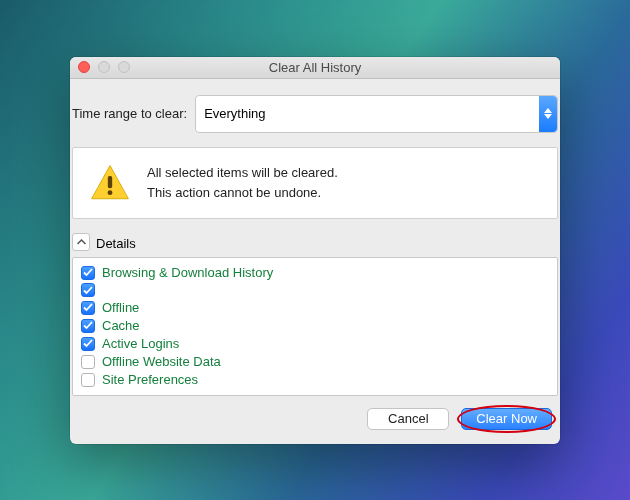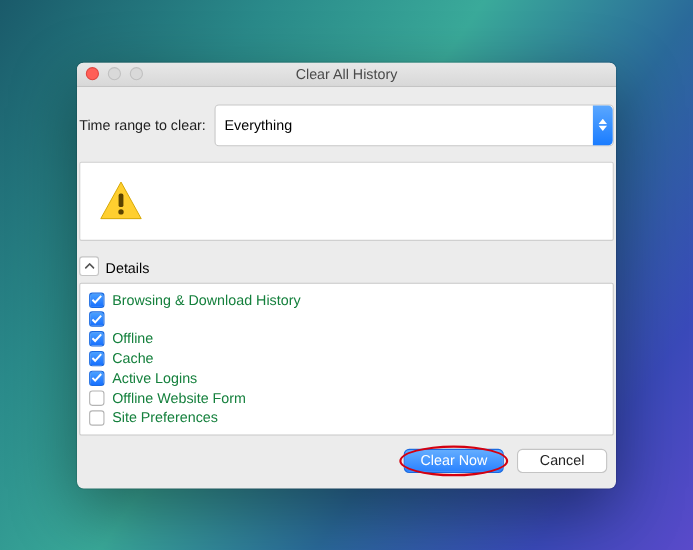--- a/index.html
+++ b/index.html
@@ -208,20 +208,22 @@
       </div>
     </div>
 
     <div class="warning-box">
       <svg class="warn-icon" viewBox="0 0 48 48">
         <path d="M24 4 L45 42 L3 42 Z" fill="#ffcf2f" stroke="#d4a600" stroke-width="1"></path>
         <rect x="21.5" y="16" width="5" height="14" rx="2" fill="#5a4300"></rect>
         <circle cx="24" cy="35" r="2.8" fill="#5a4300"></circle>
       </svg>
       <div class="warn-text">
+        <div>All selected items will be cleared.</div>
+        <div>This action cannot be undone.</div>
       </div>
     </div>
 
     <div class="details-header">
       <div class="disclosure">
         <svg width="9" height="6" viewBox="0 0 9 6">
           <path d="M0.5 5 L4.5 1 L8.5 5" fill="none" stroke="#555" stroke-width="1.5"></path>
         </svg>
       </div>
       <span>Details</span>
@@ -262,32 +264,32 @@
         <div class="check-row">
           <div class="chk checked">
             <svg width="10" height="9" viewBox="0 0 10 9">
               <path d="M1 4.5 L3.5 7 L9 1" fill="none" stroke="#fff" stroke-width="1.8"></path>
             </svg>
           </div>
           <span>Active Logins</span>
         </div>
         <div class="check-row">
           <div class="chk"></div>
-          <span>Offline Website Form</span>
+          <span>Offline Website Data</span>
         </div>
         <div class="check-row">
           <div class="chk"></div>
           <span>Site Preferences</span>
         </div>
       </div>
 
     <div class="buttons">
+      <div class="btn btn-default">
+        <span>Cancel</span>
+      </div>
       <div class="btn btn-primary">
         <span>Clear Now</span>
         <div class="highlight-ring"></div>
       </div>
-      <div class="btn btn-default">
-        <span>Cancel</span>
-      </div>
     </div>
 
   </div>
 </div>
 
 </body></html>

